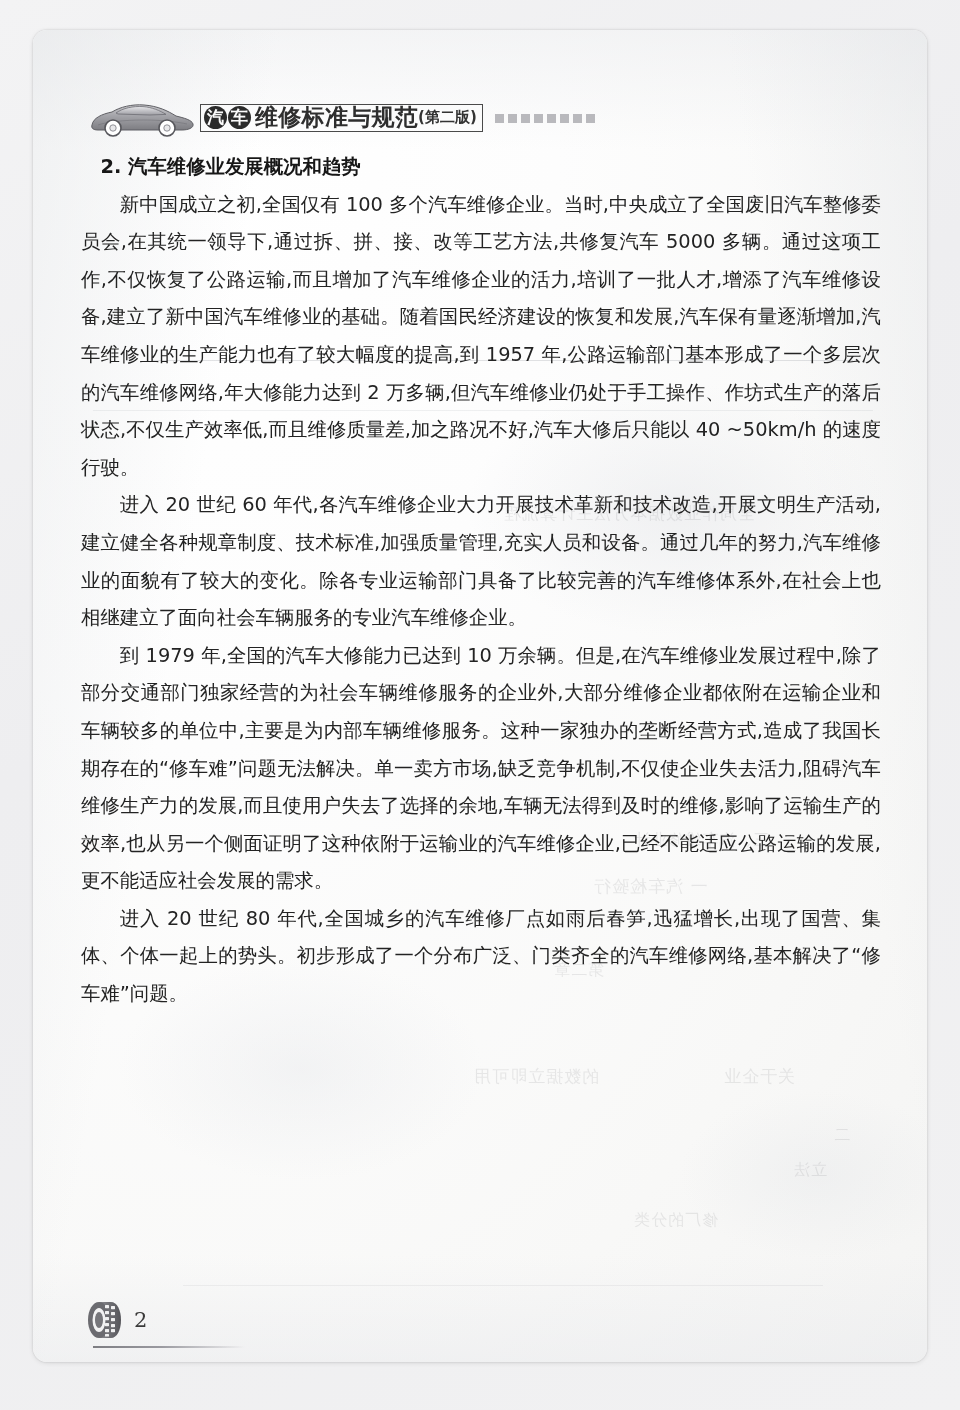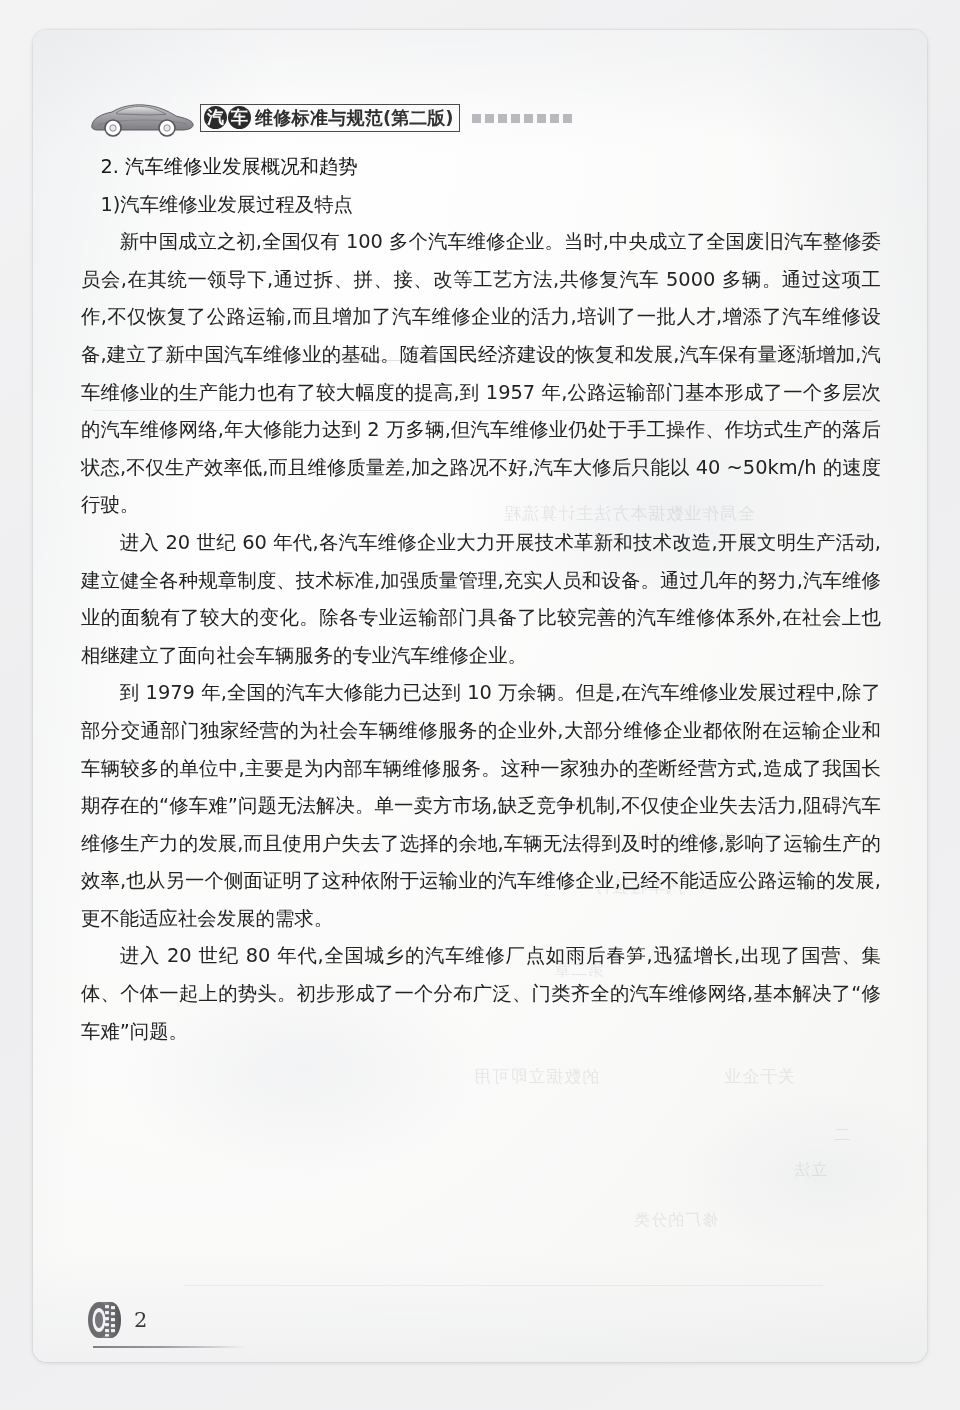--- a/index.html
+++ b/index.html
@@ -91,29 +91,29 @@
     height: 23px;
     border-radius: 50%;
     background: #2b2b2b;
     color: #fbfbfb;
     font-size: 17px;
     font-weight: 700;
     font-family: "DejaVu Sans", "Liberation Sans", sans-serif;
     margin-right: 1px;
   }
   .title-rest {
-    font-size: 18px;
+    font-size: 23px;
     font-weight: 700;
     color: #2e2e2e;
     letter-spacing: 0.3px;
     margin-left: 3px;
     text-align: right;
   }
   .title-edition {
-    font-size: 18px;
+    font-size: 15px;
     font-weight: 700;
     color: #333;
   }
   .dash-row {
     display: flex;
     gap: 4px;
     margin-left: 12px;
     align-items: center;
   }
   .dash-sq {
@@ -140,21 +140,21 @@
     text-indent: 2em;
     text-align: justify;
     text-justify: inter-character;
   }
   p.para.noindent { text-indent: 0; }
 
   h3.heading-num {
     margin: 0;
     font-size: 19.4px;
     line-height: 37.6px;
-    font-weight: 400;
+    font-weight: 700;
     color: #171717;
     text-indent: 1em;
   }
   p.heading-sub {
     margin: 0;
     font-size: 19.4px;
     line-height: 37.6px;
     text-indent: 1em;
     color: #232323;
   }
@@ -277,21 +277,20 @@
         <span class="dash-sq"></span>
         <span class="dash-sq"></span>
         <span class="dash-sq"></span>
         <span class="dash-sq"></span>
       </div>
     </div>
 
     <div class="body-text">
 
       <h3 class="heading-num">2. 汽车维修业发展概况和趋势</h3>
-      <p class="heading-sub">1)汽车维修业发展过程及特点</p>
 
       <p class="para">新中国成立之初,全国仅有 100 多个汽车维修企业。当时,中央成立了全国废旧汽车整修委员会,在其统一领导下,通过拆、拼、接、改等工艺方法,共修复汽车 5000 多辆。通过这项工作,不仅恢复了公路运输,而且增加了汽车维修企业的活力,培训了一批人才,增添了汽车维修设备,建立了新中国汽车维修业的基础。随着国民经济建设的恢复和发展,汽车保有量逐渐增加,汽车维修业的生产能力也有了较大幅度的提高,到 1957 年,公路运输部门基本形成了一个多层次的汽车维修网络,年大修能力达到 2 万多辆,但汽车维修业仍处于手工操作、作坊式生产的落后状态,不仅生产效率低,而且维修质量差,加之路况不好,汽车大修后只能以 40 ~50km/h 的速度行驶。</p>
       <p class="para">进入 20 世纪 60 年代,各汽车维修企业大力开展技术革新和技术改造,开展文明生产活动,建立健全各种规章制度、技术标准,加强质量管理,充实人员和设备。通过几年的努力,汽车维修业的面貌有了较大的变化。除各专业运输部门具备了比较完善的汽车维修体系外,在社会上也相继建立了面向社会车辆服务的专业汽车维修企业。</p>
       <p class="para">到 1979 年,全国的汽车大修能力已达到 10 万余辆。但是,在汽车维修业发展过程中,除了部分交通部门独家经营的为社会车辆维修服务的企业外,大部分维修企业都依附在运输企业和车辆较多的单位中,主要是为内部车辆维修服务。这种一家独办的垄断经营方式,造成了我国长期存在的“修车难”问题无法解决。单一卖方市场,缺乏竞争机制,不仅使企业失去活力,阻碍汽车维修生产力的发展,而且使用户失去了选择的余地,车辆无法得到及时的维修,影响了运输生产的效率,也从另一个侧面证明了这种依附于运输业的汽车维修企业,已经不能适应公路运输的发展,更不能适应社会发展的需求。</p>
       <p class="para">进入 20 世纪 80 年代,全国城乡的汽车维修厂点如雨后春笋,迅猛增长,出现了国营、集体、个体一起上的势头。初步形成了一个分布广泛、门类齐全的汽车维修网络,基本解决了“修车难”问题。</p>
 
     </div>
 
     <div class="footer">
       <svg class="tire-icon" viewBox="0 0 42 48">

